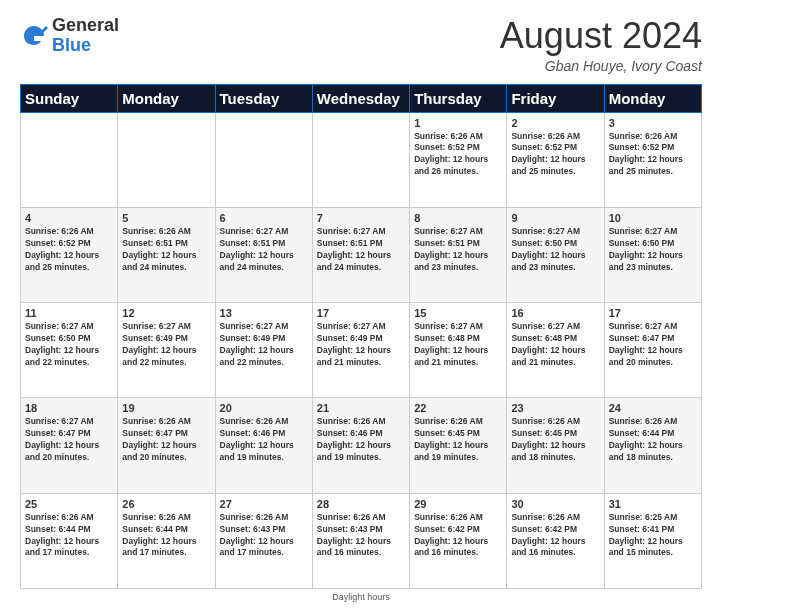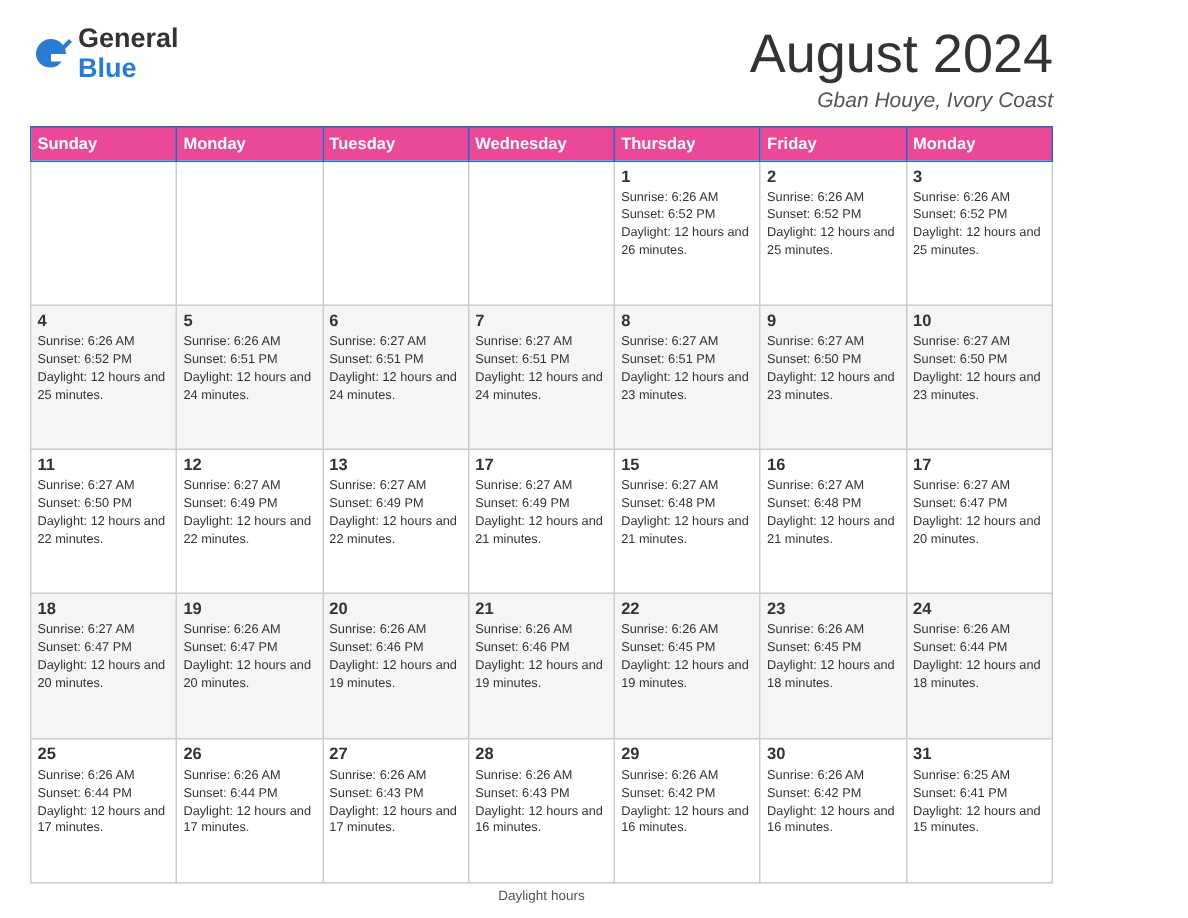--- a/index.html
+++ b/index.html
@@ -60,23 +60,23 @@
       display: flex;
       flex-direction: column;
     }
     table {
       width: 100%;
       border-collapse: collapse;
       flex: 1;
       table-layout: fixed;
     }
     thead th {
-      background: #ec4899;
+      background: #0f172a;
       color: #fff;
-      font-size: 11px;
+      font-size: 15px;
       font-weight: bold;
       padding: 5px 4px;
       text-align: left;
       border: 1px solid #1a6bc4;
     }
     tbody td {
       border: 1px solid #ccc;
       vertical-align: top;
       padding: 4px 4px 3px 4px;
       font-size: 9px;
@@ -91,20 +91,21 @@
       font-size: 11px;
       font-weight: bold;
       color: #333;
       display: block;
       margin-bottom: 2px;
     }
     .day-detail {
       font-size: 8.5px;
       line-height: 1.4;
       color: #333;
+      font-weight: bold;
     }
     .empty-cell {
       background: #fff !important;
     }
   </style>
 </head>
 <body>
 
 <div class="page">
   <div class="header">

